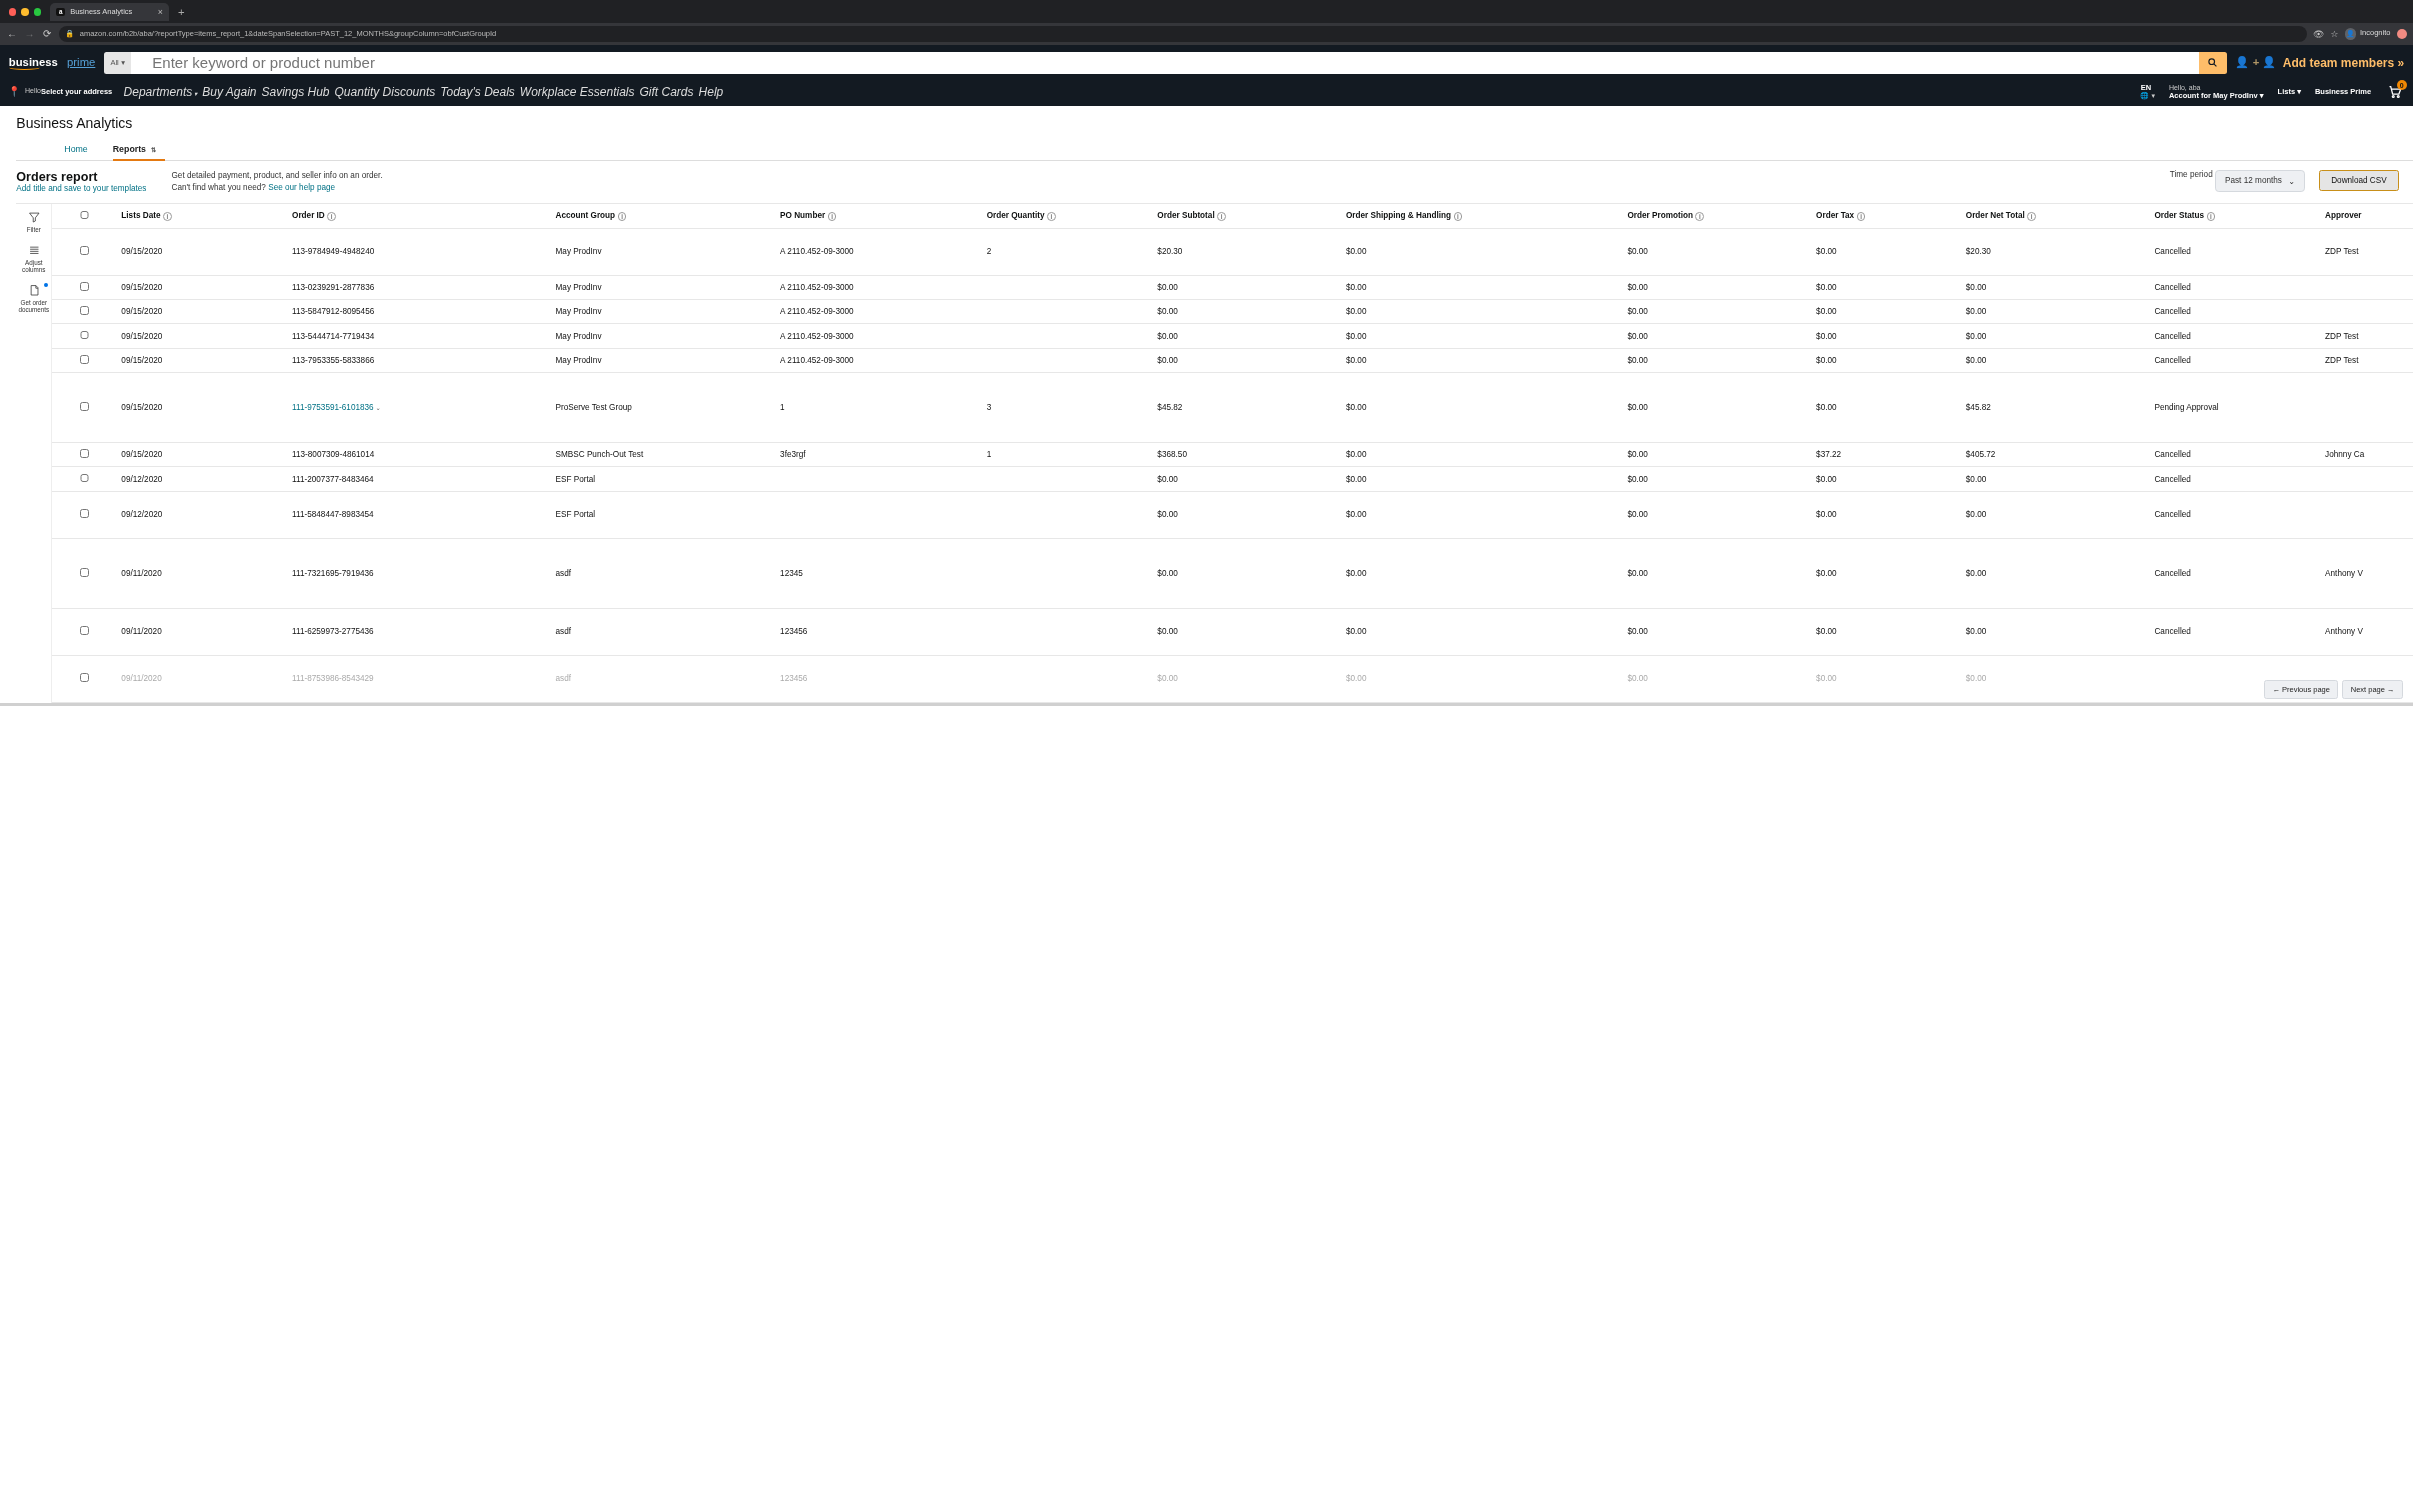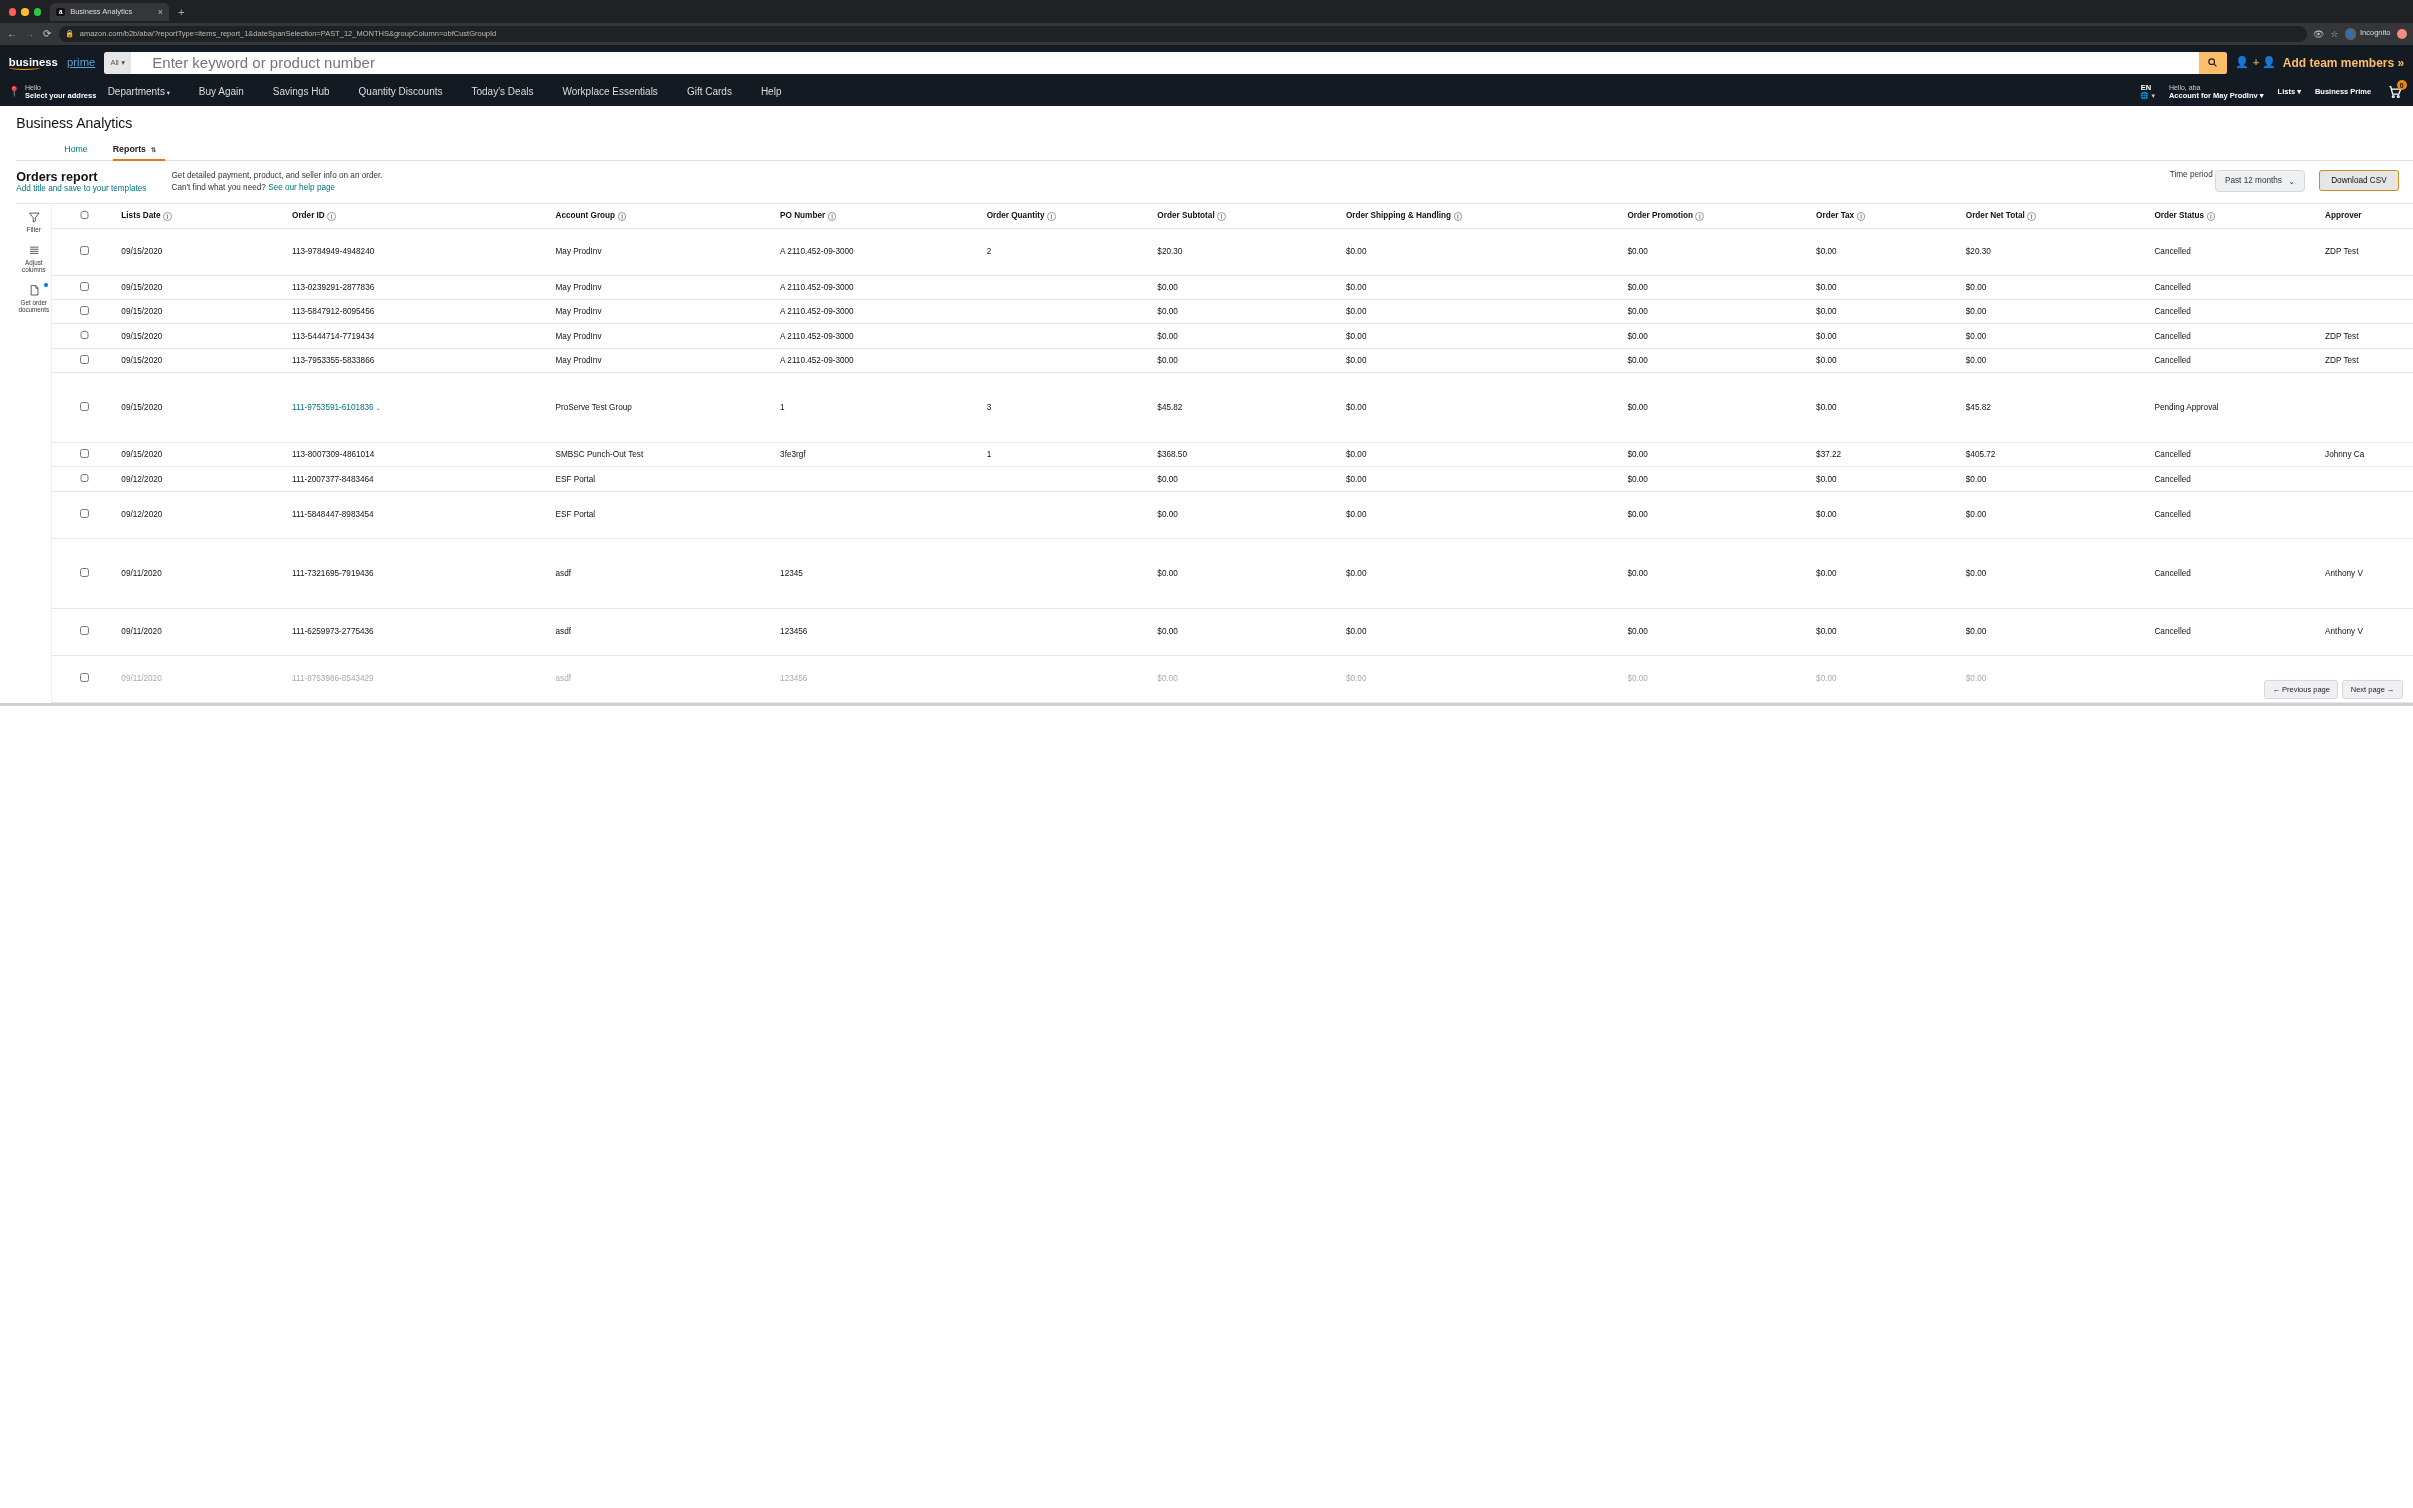--- a/index.html
+++ b/index.html
@@ -33,24 +33,24 @@
   .smile { border-bottom: 1.9px solid #ff9900; border-radius: 0 0 60% 60%; height:5px; width:31px; margin-top:-2.5px;}
   .searchbar { flex:1; display:flex; height:22.6px; border-radius:2.5px; overflow:hidden;}
   .search-cat { background:#e6e6e6; color:#555; display:flex; align-items:center; padding:0 6.3px; font-size:7.5px; gap:2.5px;}
   .search-input { flex:1; border:none; padding:0 21px; font-size:15px; color:#333; outline:none;}
   .search-btn { background:#febd69; width:28px; display:flex; align-items:center; justify-content:center; color:#131a22; font-size:10px;}
   .team-add { display:flex; align-items:center; gap:6.3px; color:#febd69; font-size:12px; font-weight:bold;}
   .team-add .icons { color:#b19766; font-size:11.3px; }
   .amz-row2 { display:flex; align-items:center; padding:2.5px 8.8px 6.3px 8.8px; gap:11.3px;}
   .deliver { display:flex; align-items:center; gap:3.8px; font-size:7.5px;}
   .deliver .pin{font-size:10px;color:#fff;}
-  .deliver .lines{display:flex;flex-direction:column;}
+  .deliver .lines{display:flex;flex-direction:row;}
   .deliver .l1{color:#ccc;font-size:7px;}
   .deliver .l2{color:#fff;font-weight:bold;}
-  .nav-links { display:flex; gap:29px; font-size:10px; color:#ddd;}
+  .nav-links { display:flex; gap:5px; font-size:12px; color:#ddd;font-style:italic;}
   .nav-links .dd::after{content:" ▾"; font-size:6.3px;}
   .spacer{flex:1;}
   .right-nav{display:flex;align-items:center;gap:14px;font-size:7.5px;}
   .acct{display:flex;flex-direction:column;}
   .acct .hello{font-size:7px;color:#ccc;}
   .acct .main{font-weight:bold;color:#fff;}
   .cart{display:flex;align-items:center;gap:2.5px;position:relative;}
   .cart-badge{position:absolute;top:-3.8px;right:-2.5px;background:#f08804;color:#111;border-radius:50%;width:10px;height:10px;font-size:7px;display:flex;align-items:center;justify-content:center;font-weight:bold;}
 
   

